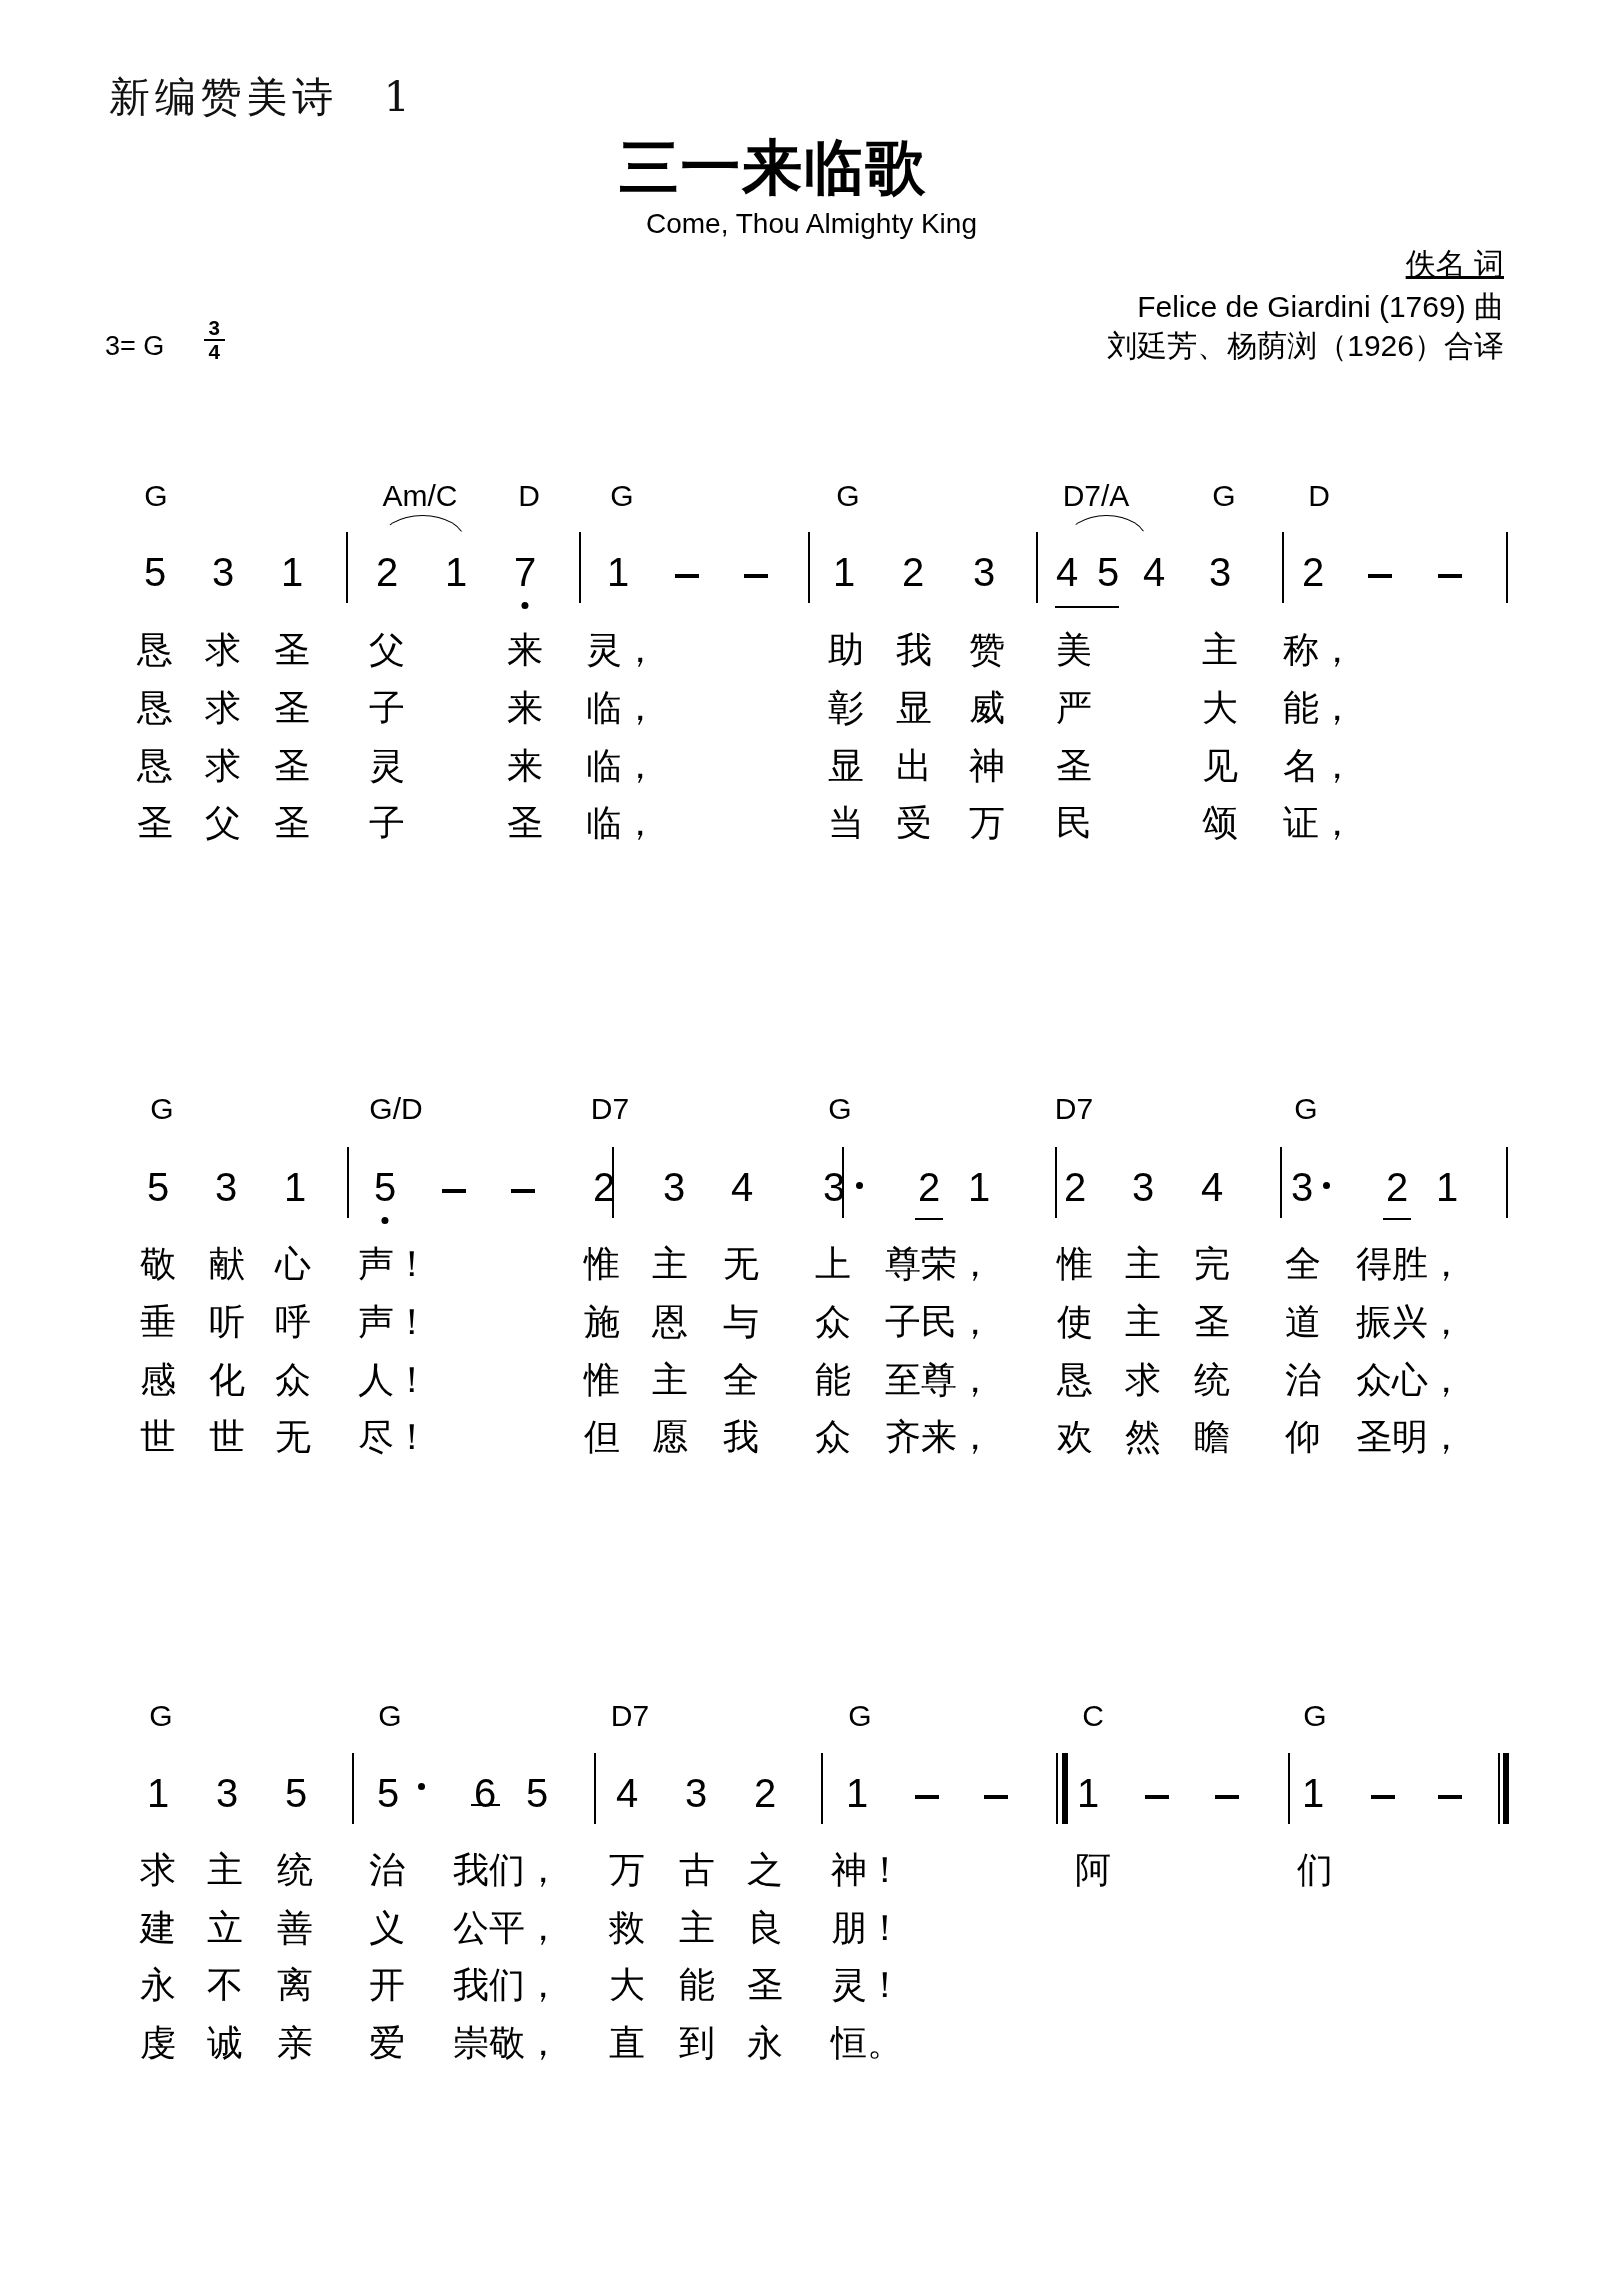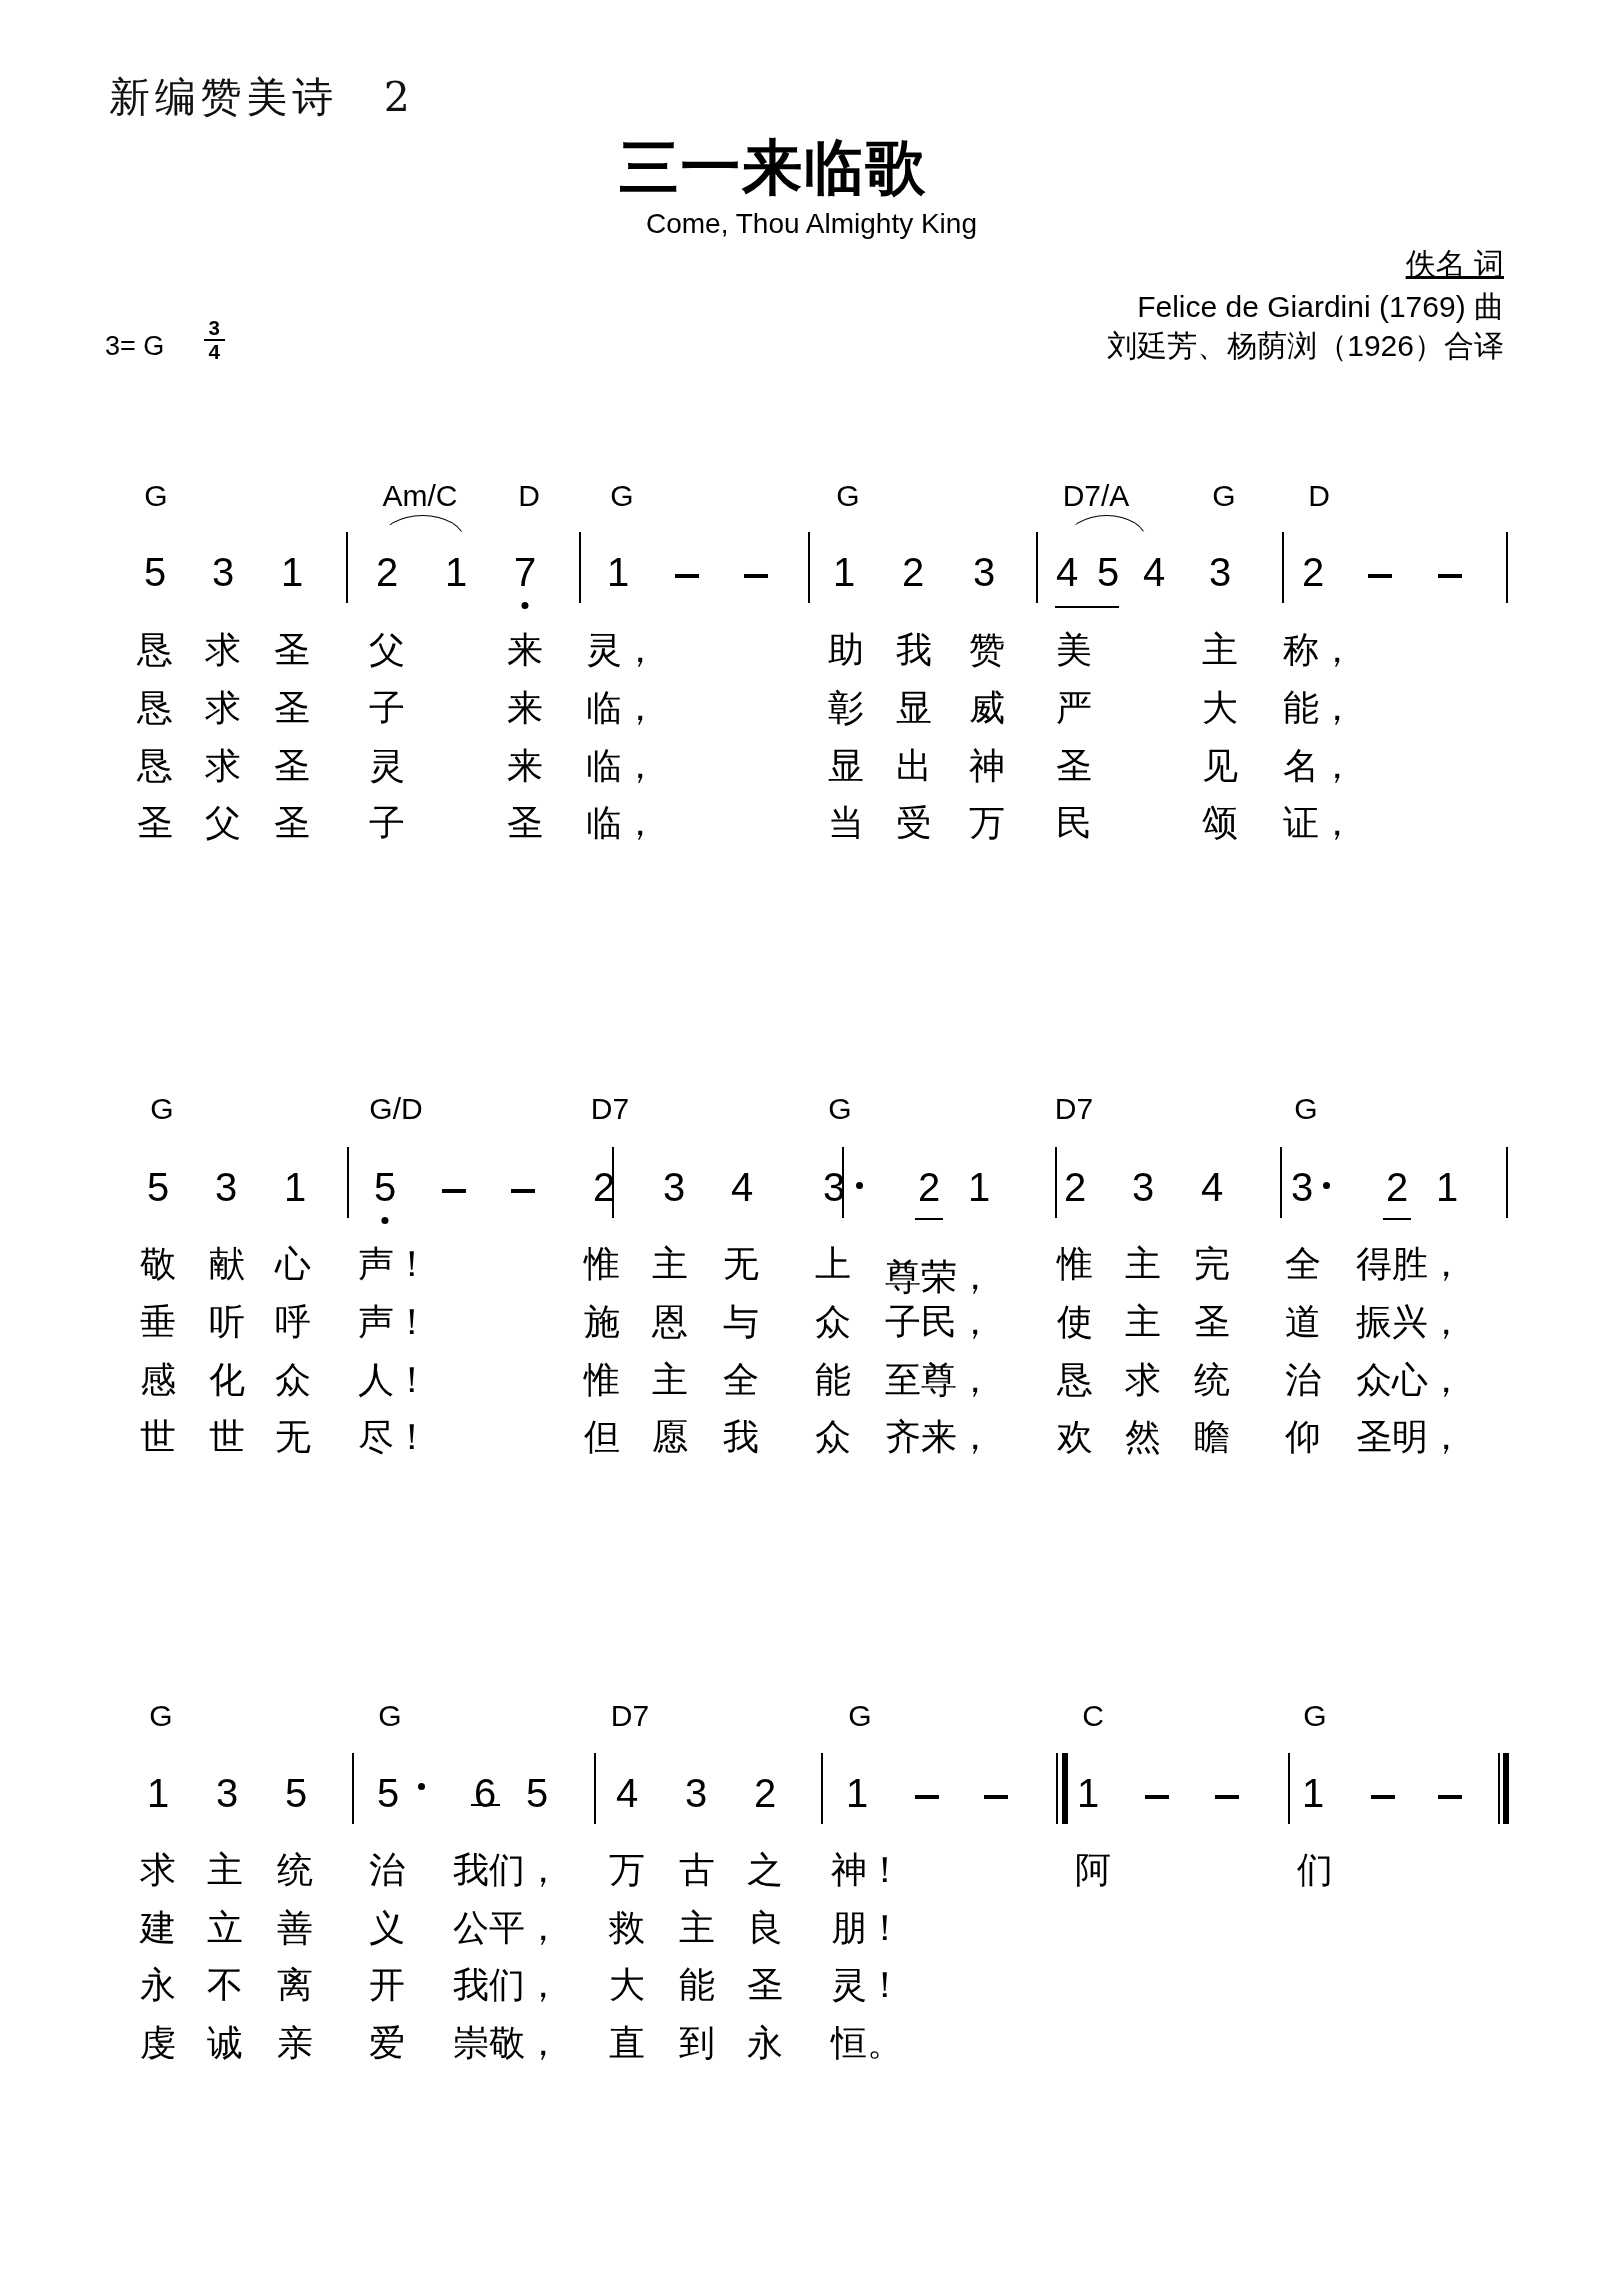--- a/index.html
+++ b/index.html
@@ -19,21 +19,21 @@
   .bar.thick { width:5.5px; }
   .lyric { font-size:36px; transform:translateX(-50%); line-height:44px; }
   .dot-below { width:7.1px; height:7.1px; border-radius:50%; background:#000; transform:translateX(-50%); }
   .aug-dot { width:7.1px; height:7.1px; border-radius:50%; background:#000; }
   .underline { height:2.4px; background:#000; }
   .slur { border:1.6px solid #000; border-color:#000 transparent transparent transparent; border-radius:50%/100% 100% 0 0; height:24px; }
 </style>
 </head>
 <body>
 
-<div class="abs hymnal">新编赞美诗　2</div>
+<div class="abs hymnal">新编赞美诗　1</div>
 <div class="abs title">三一来临歌</div>
 <div class="abs subtitle">Come, Thou Almighty King</div>
 <div class="abs credit" style="top:244px;text-decoration:underline;">佚名 词</div>
 <div class="abs credit" style="top:287px;">Felice de Giardini (1769) 曲</div>
 <div class="abs credit" style="top:326px;">刘廷芳、杨荫浏（1926）合译</div>
 <div class="abs key">3=  G</div>
 <div class="abs timesig">
   <span>3</span>
   <span class="line"></span>
   <span>4</span>
@@ -164,21 +164,21 @@
       <div class="abs aug-dot" style="left: 856px; top: 1182px;"></div>
       <div class="abs aug-dot" style="left: 1323px; top: 1182px;"></div>
       <div class="abs lyric" style="left: 158px; top: 1242px;">敬</div>
       <div class="abs lyric" style="left: 227px; top: 1242px;">献</div>
       <div class="abs lyric" style="left: 293px; top: 1242px;">心</div>
       <div class="abs lyric" style="left: 394px; top: 1242px;">声！</div>
       <div class="abs lyric" style="left: 602px; top: 1242px;">惟</div>
       <div class="abs lyric" style="left: 670px; top: 1242px;">主</div>
       <div class="abs lyric" style="left: 741px; top: 1242px;">无</div>
       <div class="abs lyric" style="left: 833px; top: 1242px;">上</div>
-      <div class="abs lyric" style="left: 939px; top: 1242px; margin-top: 13px;">尊荣，</div>
+      <div class="abs lyric" style="left: 939px; top: 1242px;">尊荣，</div>
       <div class="abs lyric" style="left: 1075px; top: 1242px;">惟</div>
       <div class="abs lyric" style="left: 1143px; top: 1242px;">主</div>
       <div class="abs lyric" style="left: 1212px; top: 1242px;">完</div>
       <div class="abs lyric" style="left: 1303px; top: 1242px;">全</div>
       <div class="abs lyric" style="left: 1410px; top: 1242px;">得胜，</div>
       <div class="abs lyric" style="left: 158px; top: 1300px;">垂</div>
       <div class="abs lyric" style="left: 227px; top: 1300px;">听</div>
       <div class="abs lyric" style="left: 293px; top: 1300px;">呼</div>
       <div class="abs lyric" style="left: 394px; top: 1300px;">声！</div>
       <div class="abs lyric" style="left: 602px; top: 1300px;">施</div>

